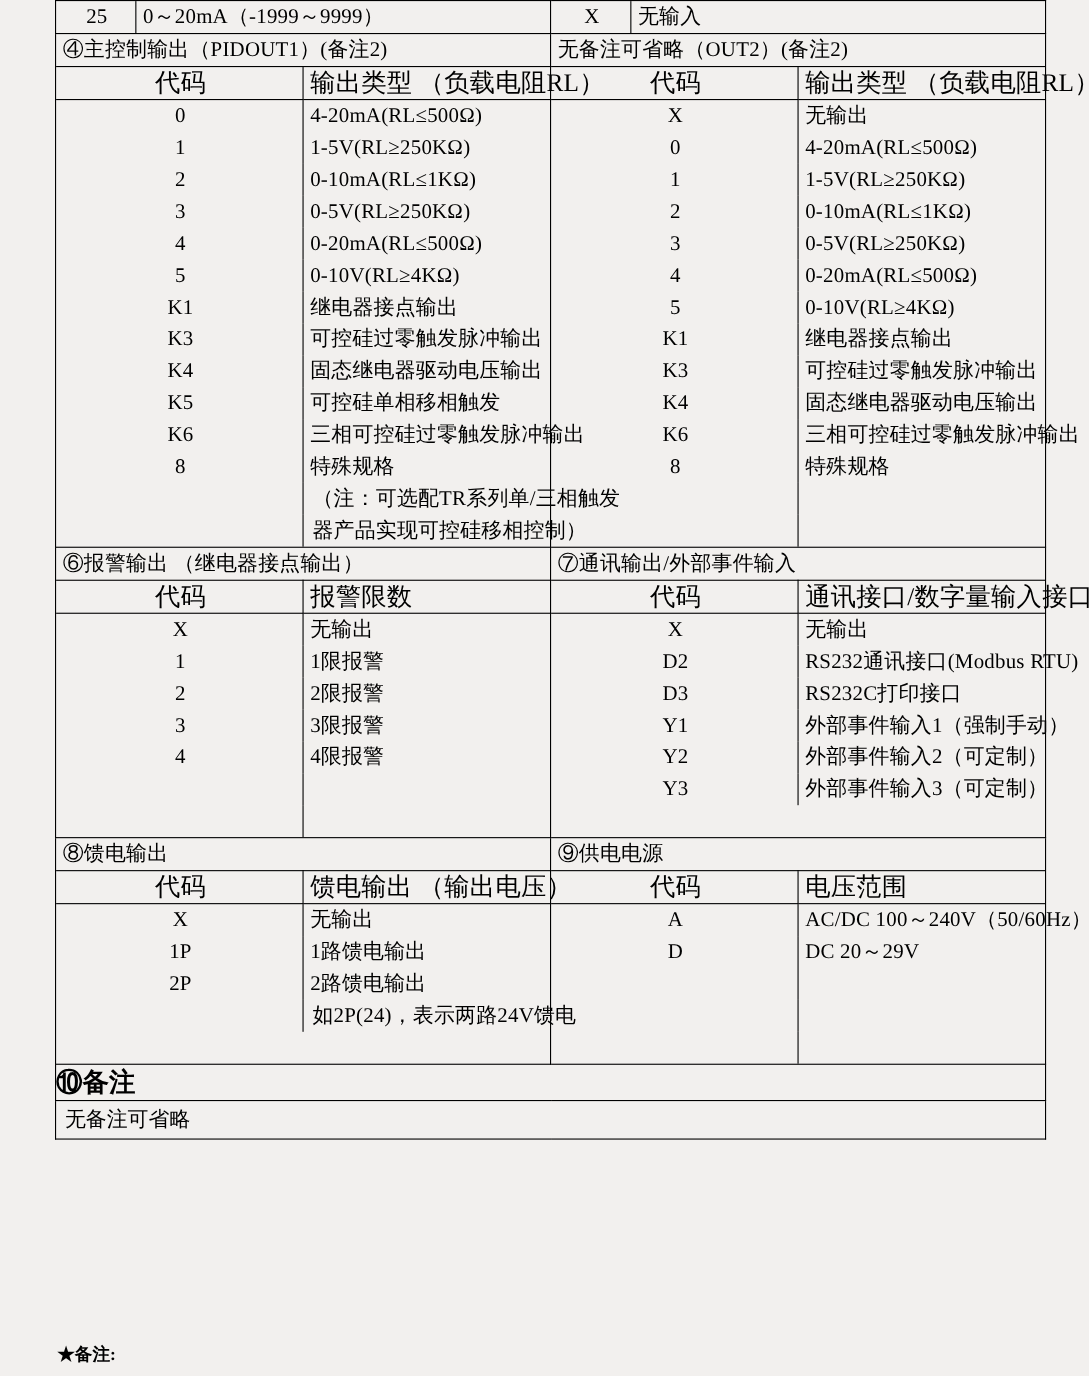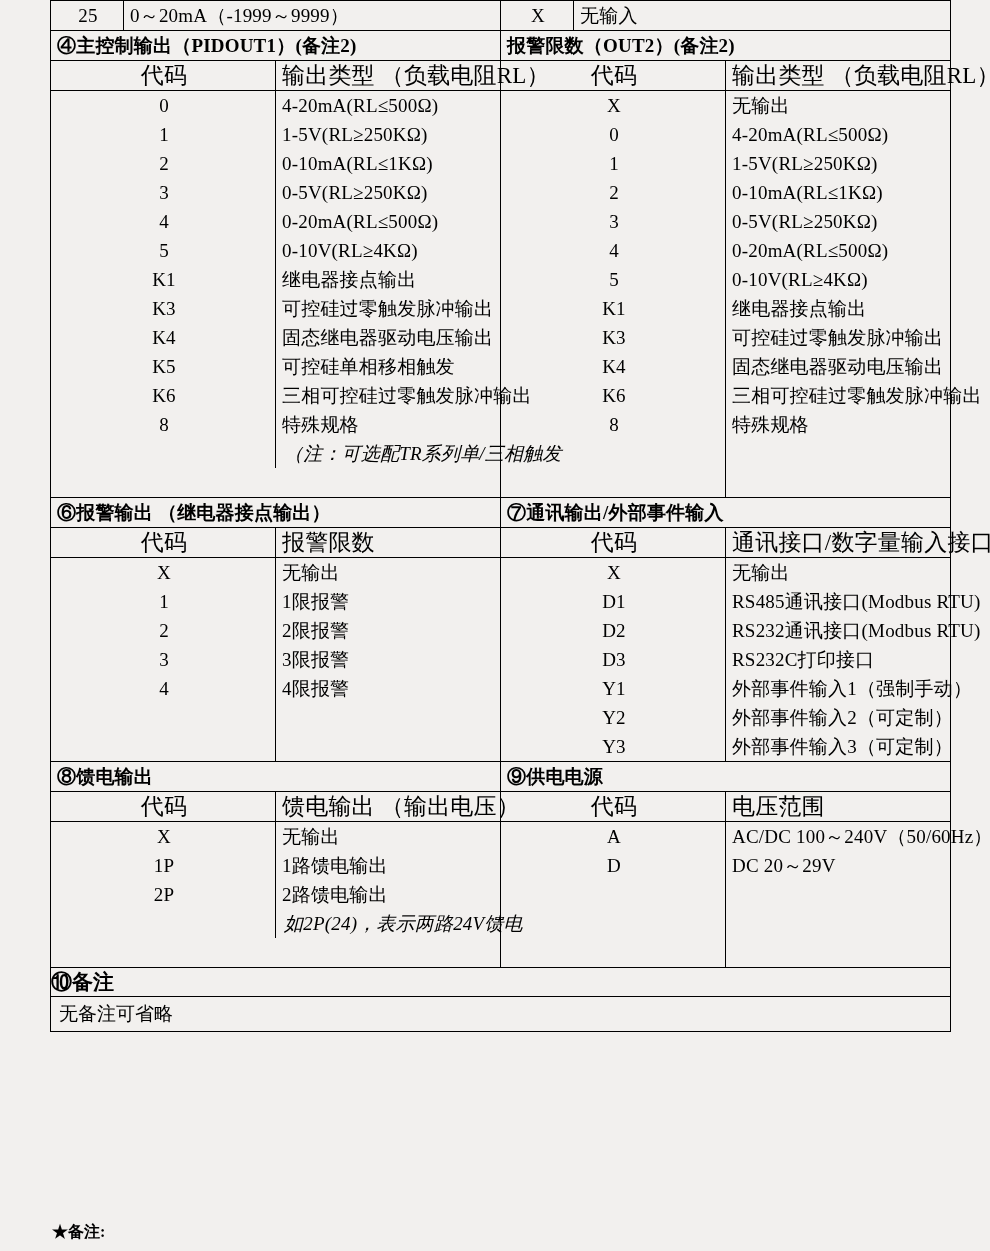--- a/index.html
+++ b/index.html
@@ -47,21 +47,21 @@
   }
   .inner td {
     border: none;
     padding: 2px 4px 2px 6px;
     font-size: 19px;
     line-height: 25px;
     white-space: nowrap;
     letter-spacing: 0.2px;
   }
   .sec-head {
-    font-weight: bold;
+    font-weight: normal;
     font-size: 19.5px;
     padding: 4px 6px 4px 8px;
     line-height: 26px;
     border-bottom: 1px solid #000 !important;
   }
   .col-head td {
     font-size: 23px;
     line-height: 25px;
     border-bottom: 1px solid #000 !important;
   }
@@ -73,39 +73,38 @@
   }
   .desc-col {
     text-align: left;
     margin-left: 21px;
   }
   .blank-cell {
     height: 25px;
   }
   .single-line-sec {
     font-weight: bold;
-    font-size: 21px;
+    font-size: 24px;
     padding: 4px 6px 4px 8px;
   }
   .plain-row td {
     font-size: 19px;
     padding: 4px 6px 4px 8px;
     margin-left: 36px;
   }
   .footer-note {
     position: absolute;
     left: 52px;
     bottom: 6px;
     font-size: 16px;
     font-weight: bold;
     line-height: 26px;
   }
   .indent {
     padding-left: 8px !important;
-    font-style: italic;
   }
 </style>
 </head>
 <body>
 
 <div class="page">
 
   <table class="spec-table">
 
     <tbody>
@@ -188,28 +187,32 @@
                   <td class="desc-col">三相可控硅过零触发脉冲输出</td>
                 </tr>
           <tr>
                   <td class="code-col">8</td>
                   <td class="desc-col">特殊规格</td>
                 </tr>
           <tr>
                   <td class="code-col"></td>
                   <td class="desc-col indent">（注：可选配TR系列单/三相触发</td>
                 </tr>
-        </tbody>
-            </table>
-      </td>
-      <td class="half">
-        <table class="inner">
-          <tbody>
-                <tr>
-            <td class="sec-head" colspan="2">报警限数（OUT2）(备注2)</td>
+          <tr>
+                  <td class="code-col"></td>
+                  <td class="desc-col indent">器产品实现可控硅移相控制）</td>
+                </tr>
+        </tbody>
+            </table>
+      </td>
+      <td class="half">
+        <table class="inner">
+          <tbody>
+                <tr>
+            <td class="sec-head" colspan="2">无备注可省略（OUT2）(备注2)</td>
           </tr>
           <tr class="col-head">
             <td class="code-col">代码</td>
             <td class="desc-col">输出类型 （负载电阻RL）</td>
           </tr>
           <tr>
                   <td class="code-col">X</td>
                   <td class="desc-col">无输出</td>
                 </tr>
           <tr>
@@ -319,24 +322,20 @@
           </tr>
           <tr class="col-head">
             <td class="code-col">代码</td>
             <td class="desc-col">通讯接口/数字量输入接口</td>
           </tr>
           <tr>
                   <td class="code-col">X</td>
                   <td class="desc-col">无输出</td>
                 </tr>
           <tr>
-                  <td class="code-col">D1</td>
-                  <td class="desc-col">RS485通讯接口(Modbus RTU)</td>
-                </tr>
-          <tr>
                   <td class="code-col">D2</td>
                   <td class="desc-col">RS232通讯接口(Modbus RTU)</td>
                 </tr>
           <tr>
                   <td class="code-col">D3</td>
                   <td class="desc-col">RS232C打印接口</td>
                 </tr>
           <tr>
                   <td class="code-col">Y1</td>
                   <td class="desc-col">外部事件输入1（强制手动）</td>

